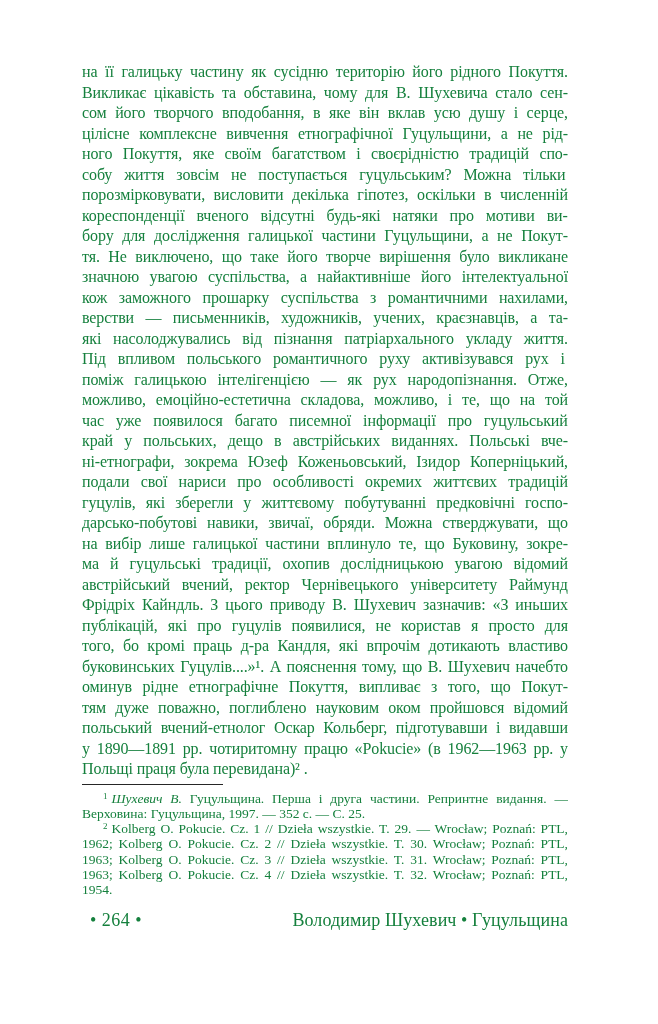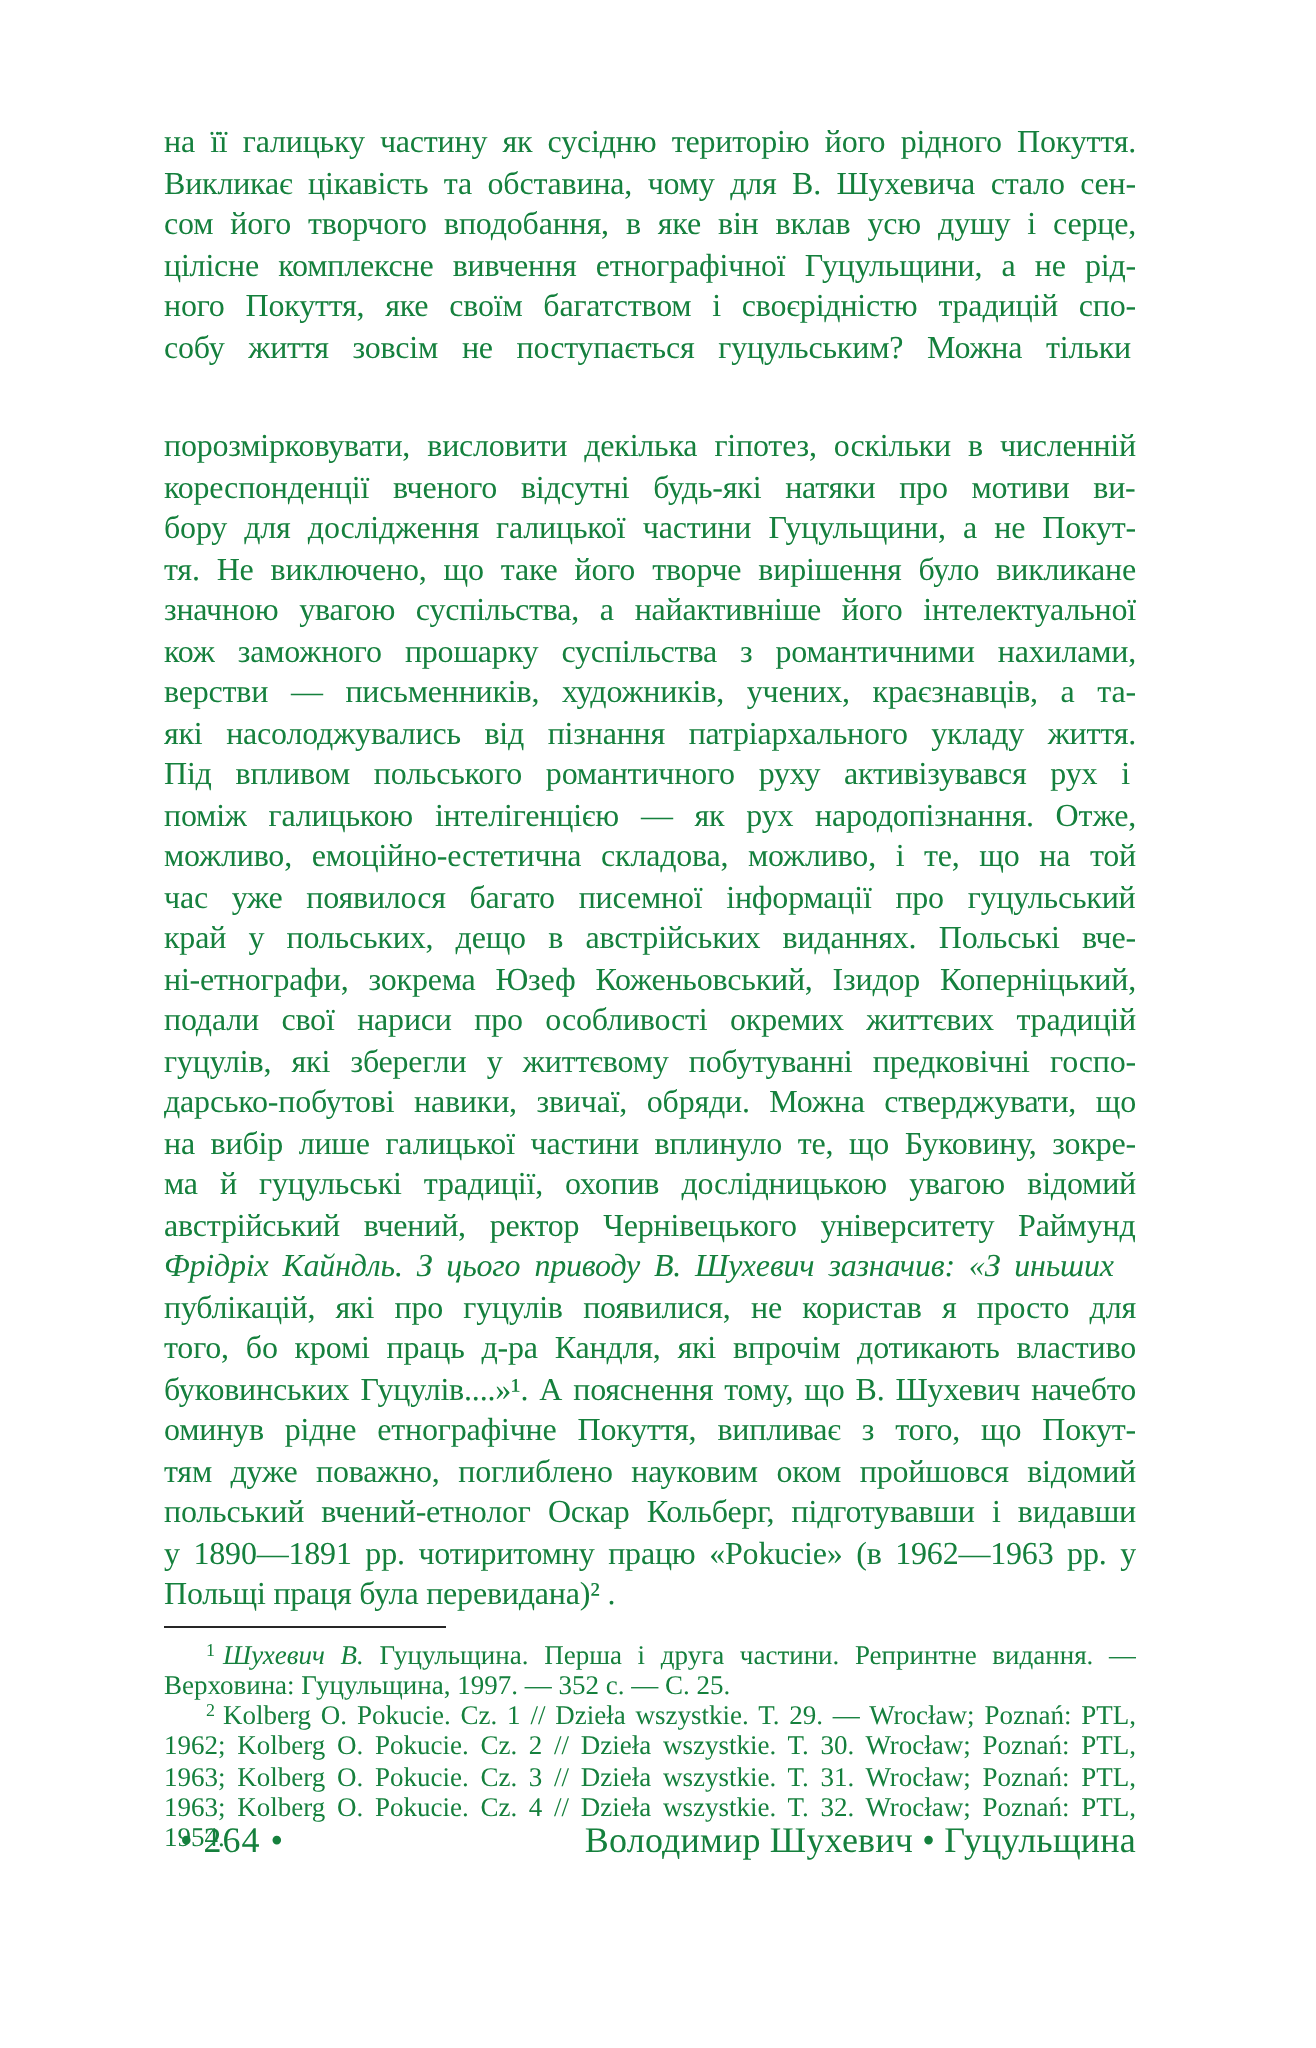--- a/index.html
+++ b/index.html
@@ -68,41 +68,41 @@
 
 <div class="page">
   <div class="content">
     <div id="body-paragraph">
         <div class="bline" style="word-spacing: 3.71875px;"><span class="m">на її галицьку частину як сусідню територію його рідного Покуття.</span></div>
         <div class="bline" style="word-spacing: 3.86285px;"><span class="m">Викликає цікавість та обставина, чому для В. Шухевича стало сен-</span></div>
         <div class="bline" style="word-spacing: 4.62926px;"><span class="m">сом його творчого вподобання, в яке він вклав усю душу і серце,</span></div>
         <div class="bline" style="word-spacing: 5.73884px;"><span class="m">цілісне комплексне вивчення етнографічної Гуцульщини, а не рід-</span></div>
         <div class="bline" style="word-spacing: 6.53516px;"><span class="m">ного Покуття, яке своїм багатством і своєрідністю традицій спо-</span></div>
         <div class="bline" style="word-spacing: 8px;"><span class="m">собу життя зовсім не поступається гуцульським? Можна тільки</span></div>
-        <div class="bline" style="word-spacing: 4.6276px; margin-top: 29px;"><span class="m">порозмірковувати, висловити декілька гіпотез, оскільки в численній</span></div>
+        <div class="bline" style="word-spacing: 4.6276px;"><span class="m">порозмірковувати, висловити декілька гіпотез, оскільки в численній</span></div>
         <div class="bline" style="word-spacing: 8px;"><span class="m">кореспонденції вченого відсутні будь-які натяки про мотиви ви-</span></div>
         <div class="bline" style="word-spacing: 4.70117px;"><span class="m">бору для дослідження галицької частини Гуцульщини, а не Покут-</span></div>
         <div class="bline" style="word-spacing: 4.6059px;"><span class="m">тя. Не виключено, що таке його творче вирішення було викликане</span></div>
         <div class="bline" style="word-spacing: 6.48177px;"><span class="m">значною увагою суспільства, а найактивніше його інтелектуальної</span></div>
         <div class="bline" style="word-spacing: 7.64844px;"><span class="m">кож заможного прошарку суспільства з романтичними нахилами,</span></div>
         <div class="bline" style="word-spacing: 7.47098px;"><span class="m">верстви — письменників, художників, учених, краєзнавців, а та-</span></div>
         <div class="bline" style="word-spacing: 7.90365px;"><span class="m">які насолоджувались від пізнання патріархального укладу життя.</span></div>
         <div class="bline" style="word-spacing: 8px;"><span class="m">Під впливом польського романтичного руху активізувався рух і</span></div>
         <div class="bline" style="word-spacing: 7.02455px;"><span class="m">поміж галицькою інтелігенцією — як рух народопізнання. Отже,</span></div>
         <div class="bline" style="word-spacing: 5.94727px;"><span class="m">можливо, емоційно-естетична складова, можливо, і те, що на той</span></div>
         <div class="bline" style="word-spacing: 8px;"><span class="m">час уже появилося багато писемної інформації про гуцульський</span></div>
         <div class="bline" style="word-spacing: 7.25781px;"><span class="m">край у польських, дещо в австрійських виданнях. Польські вче-</span></div>
         <div class="bline" style="word-spacing: 6.05312px;"><span class="m">ні-етнографи, зокрема Юзеф Коженьовський, Ізидор Коперніцький,</span></div>
         <div class="bline" style="word-spacing: 7.375px;"><span class="m">подали свої нариси про особливості окремих життєвих традицій</span></div>
         <div class="bline" style="word-spacing: 6.26786px;"><span class="m">гуцулів, які зберегли у життєвому побутуванні предковічні госпо-</span></div>
         <div class="bline" style="word-spacing: 5.90625px;"><span class="m">дарсько-побутові навики, звичаї, обряди. Можна стверджувати, що</span></div>
         <div class="bline" style="word-spacing: 3.92535px;"><span class="m">на вибір лише галицької частини вплинуло те, що Буковину, зокре-</span></div>
         <div class="bline" style="word-spacing: 7.17411px;"><span class="m">ма й гуцульські традиції, охопив дослідницькою увагою відомий</span></div>
         <div class="bline" style="word-spacing: 8px;"><span class="m">австрійський вчений, ректор Чернівецького університету Раймунд</span></div>
-        <div class="bline" style="word-spacing: 3.09375px; font-style: italic;"><span class="m">Фрідріх Кайндль. З цього приводу В. Шухевич зазначив: «З иньших</span></div>
+        <div class="bline" style="word-spacing: 3.09375px;"><span class="m">Фрідріх Кайндль. З цього приводу В. Шухевич зазначив: «З иньших</span></div>
         <div class="bline" style="word-spacing: 6.27257px;"><span class="m">публікацій, які про гуцулів появилися, не користав я просто для</span></div>
         <div class="bline" style="word-spacing: 4.55382px;"><span class="m">того, бо кромі праць д-ра Кандля, які впрочім дотикають властиво</span></div>
         <div class="bline" style="word-spacing: 1.62305px;"><span class="m">буковинських Гуцулів....»¹. А пояснення тому, що В. Шухевич начебто</span></div>
         <div class="bline" style="word-spacing: 6.58984px;"><span class="m">оминув рідне етнографічне Покуття, випливає з того, що Покут-</span></div>
         <div class="bline" style="word-spacing: 5.38393px;"><span class="m">тям дуже поважно, поглиблено науковим оком пройшовся відомий</span></div>
         <div class="bline" style="word-spacing: 4.70573px;"><span class="m">польський вчений-етнолог Оскар Кольберг, підготувавши і видавши</span></div>
         <div class="bline" style="word-spacing: 2.94097px;"><span class="m">у 1890—1891 рр. чотиритомну працю «Pokucie» (в 1962—1963 рр. у</span></div>
         <div class="bline nojust"><span class="m">Польщі праця була перевидана)² .</span></div>
       </div>
     <div class="fnblock">

